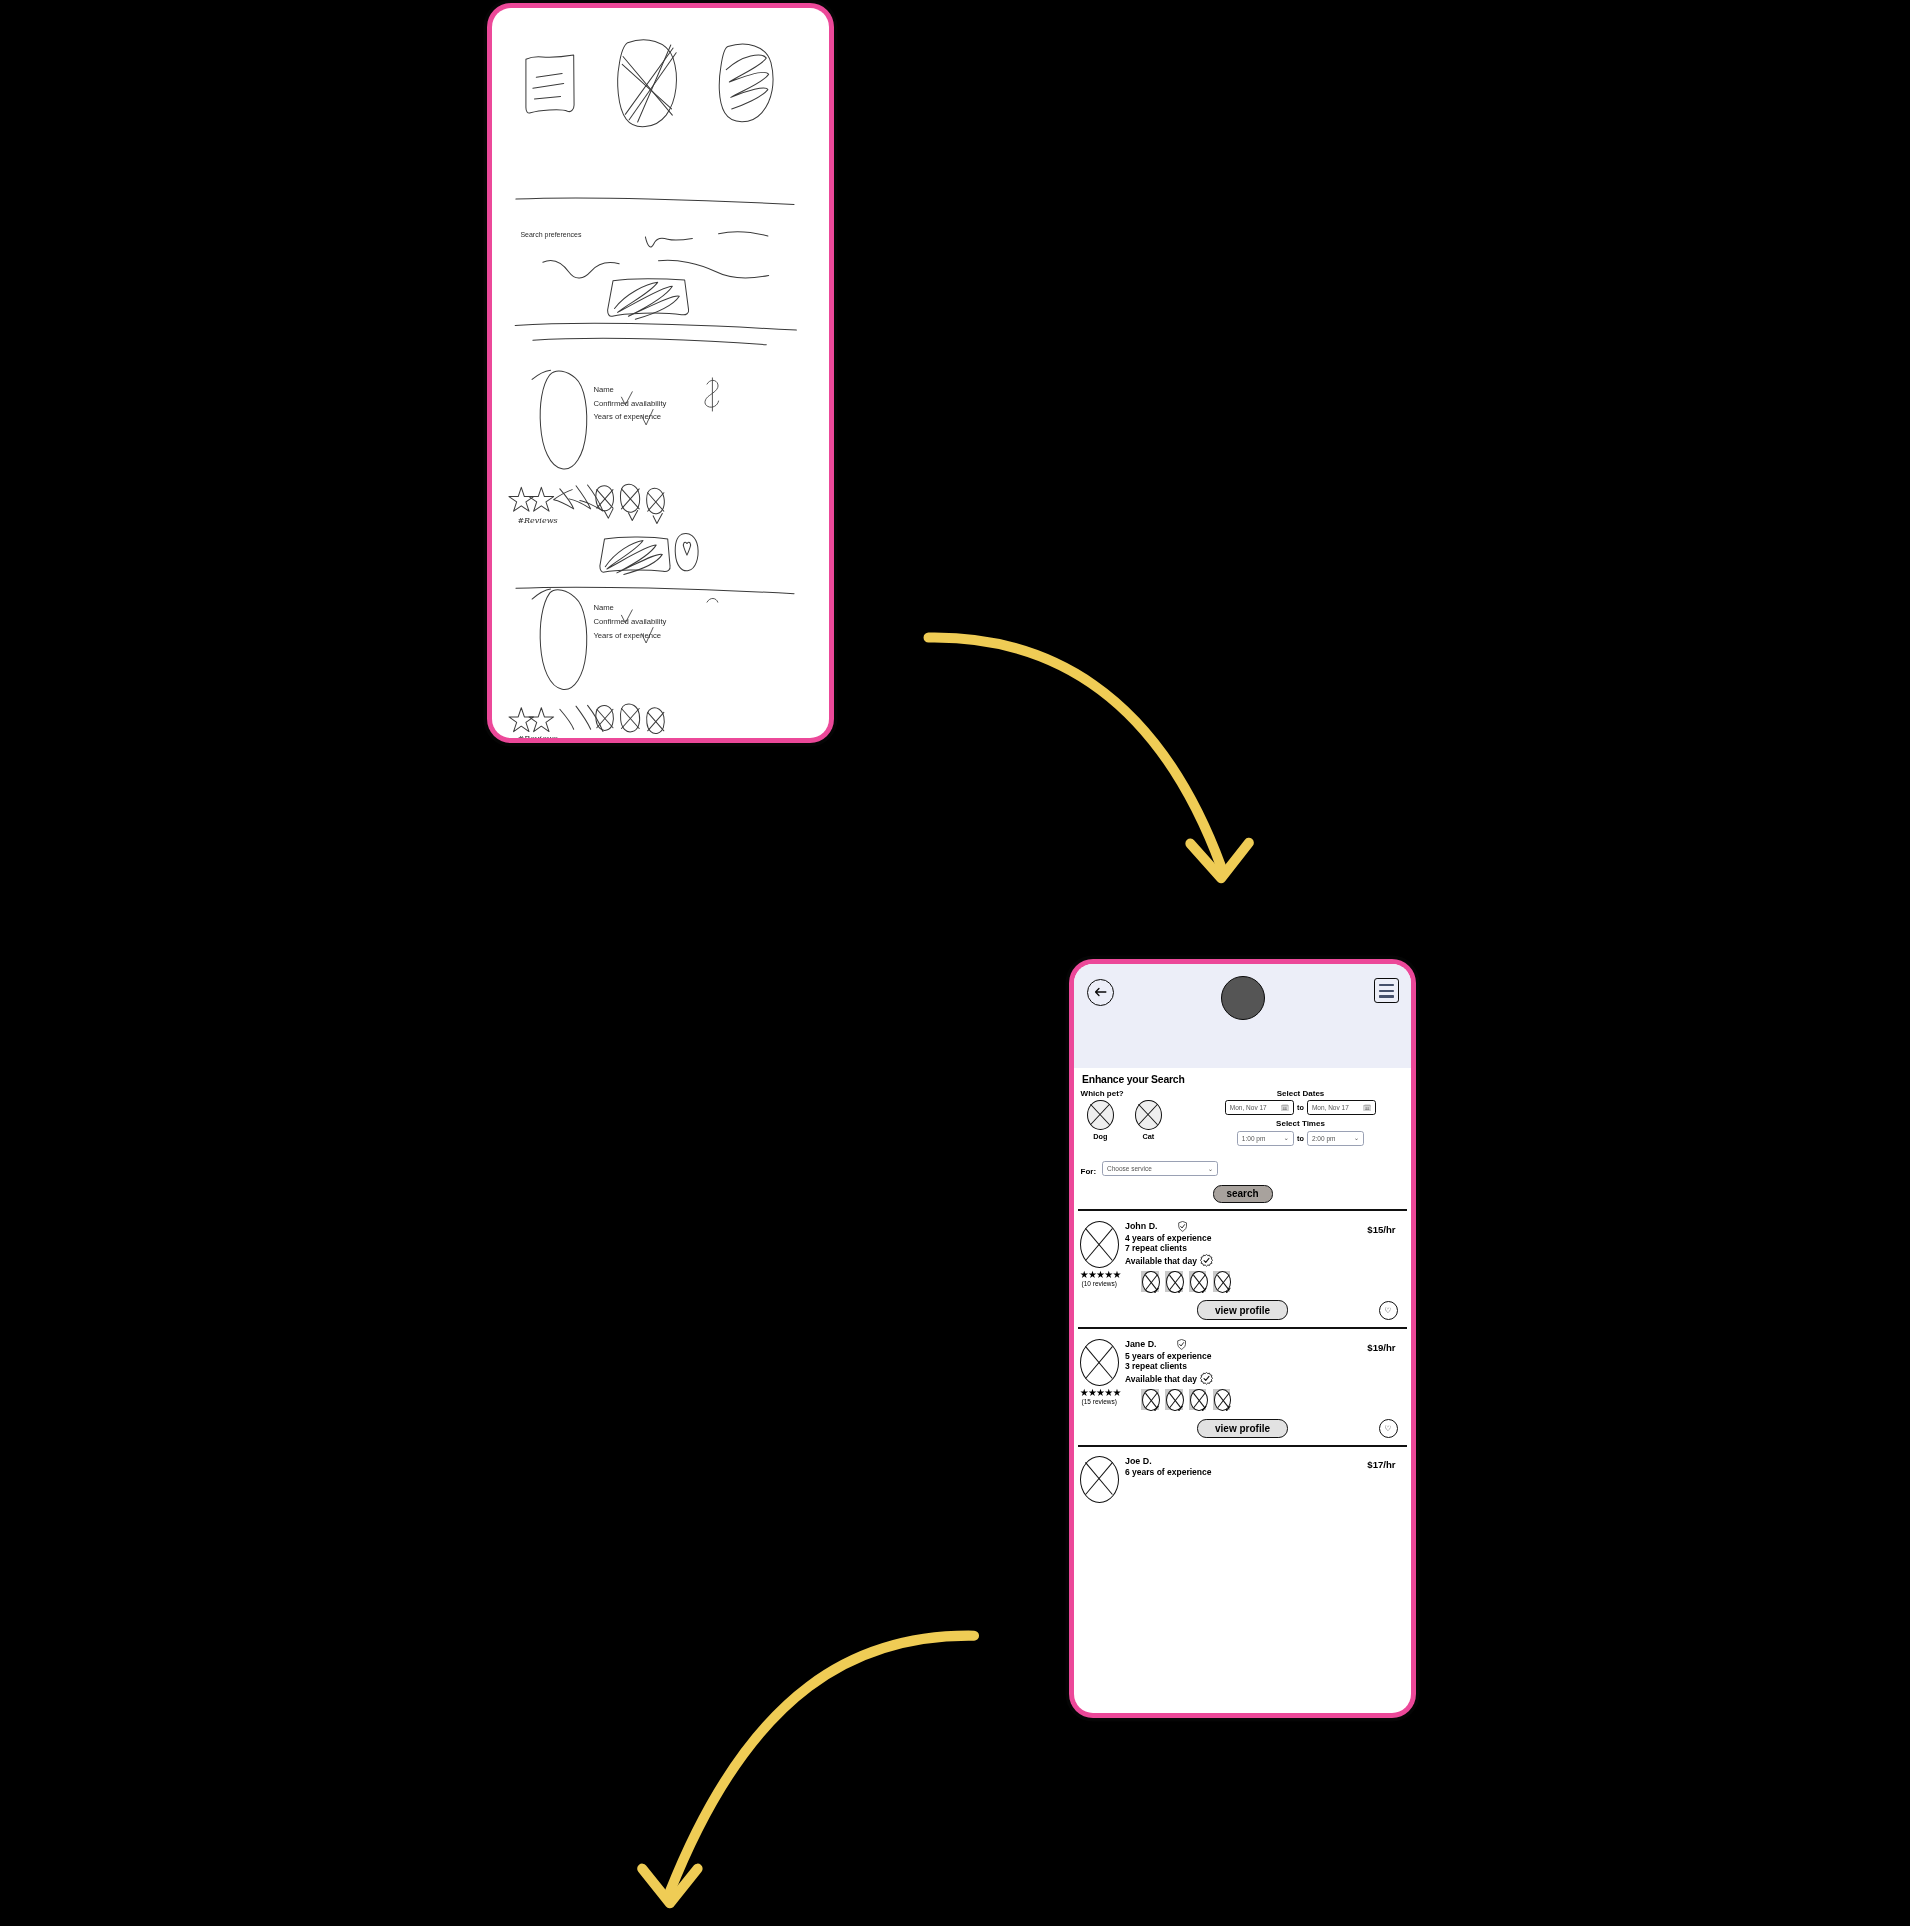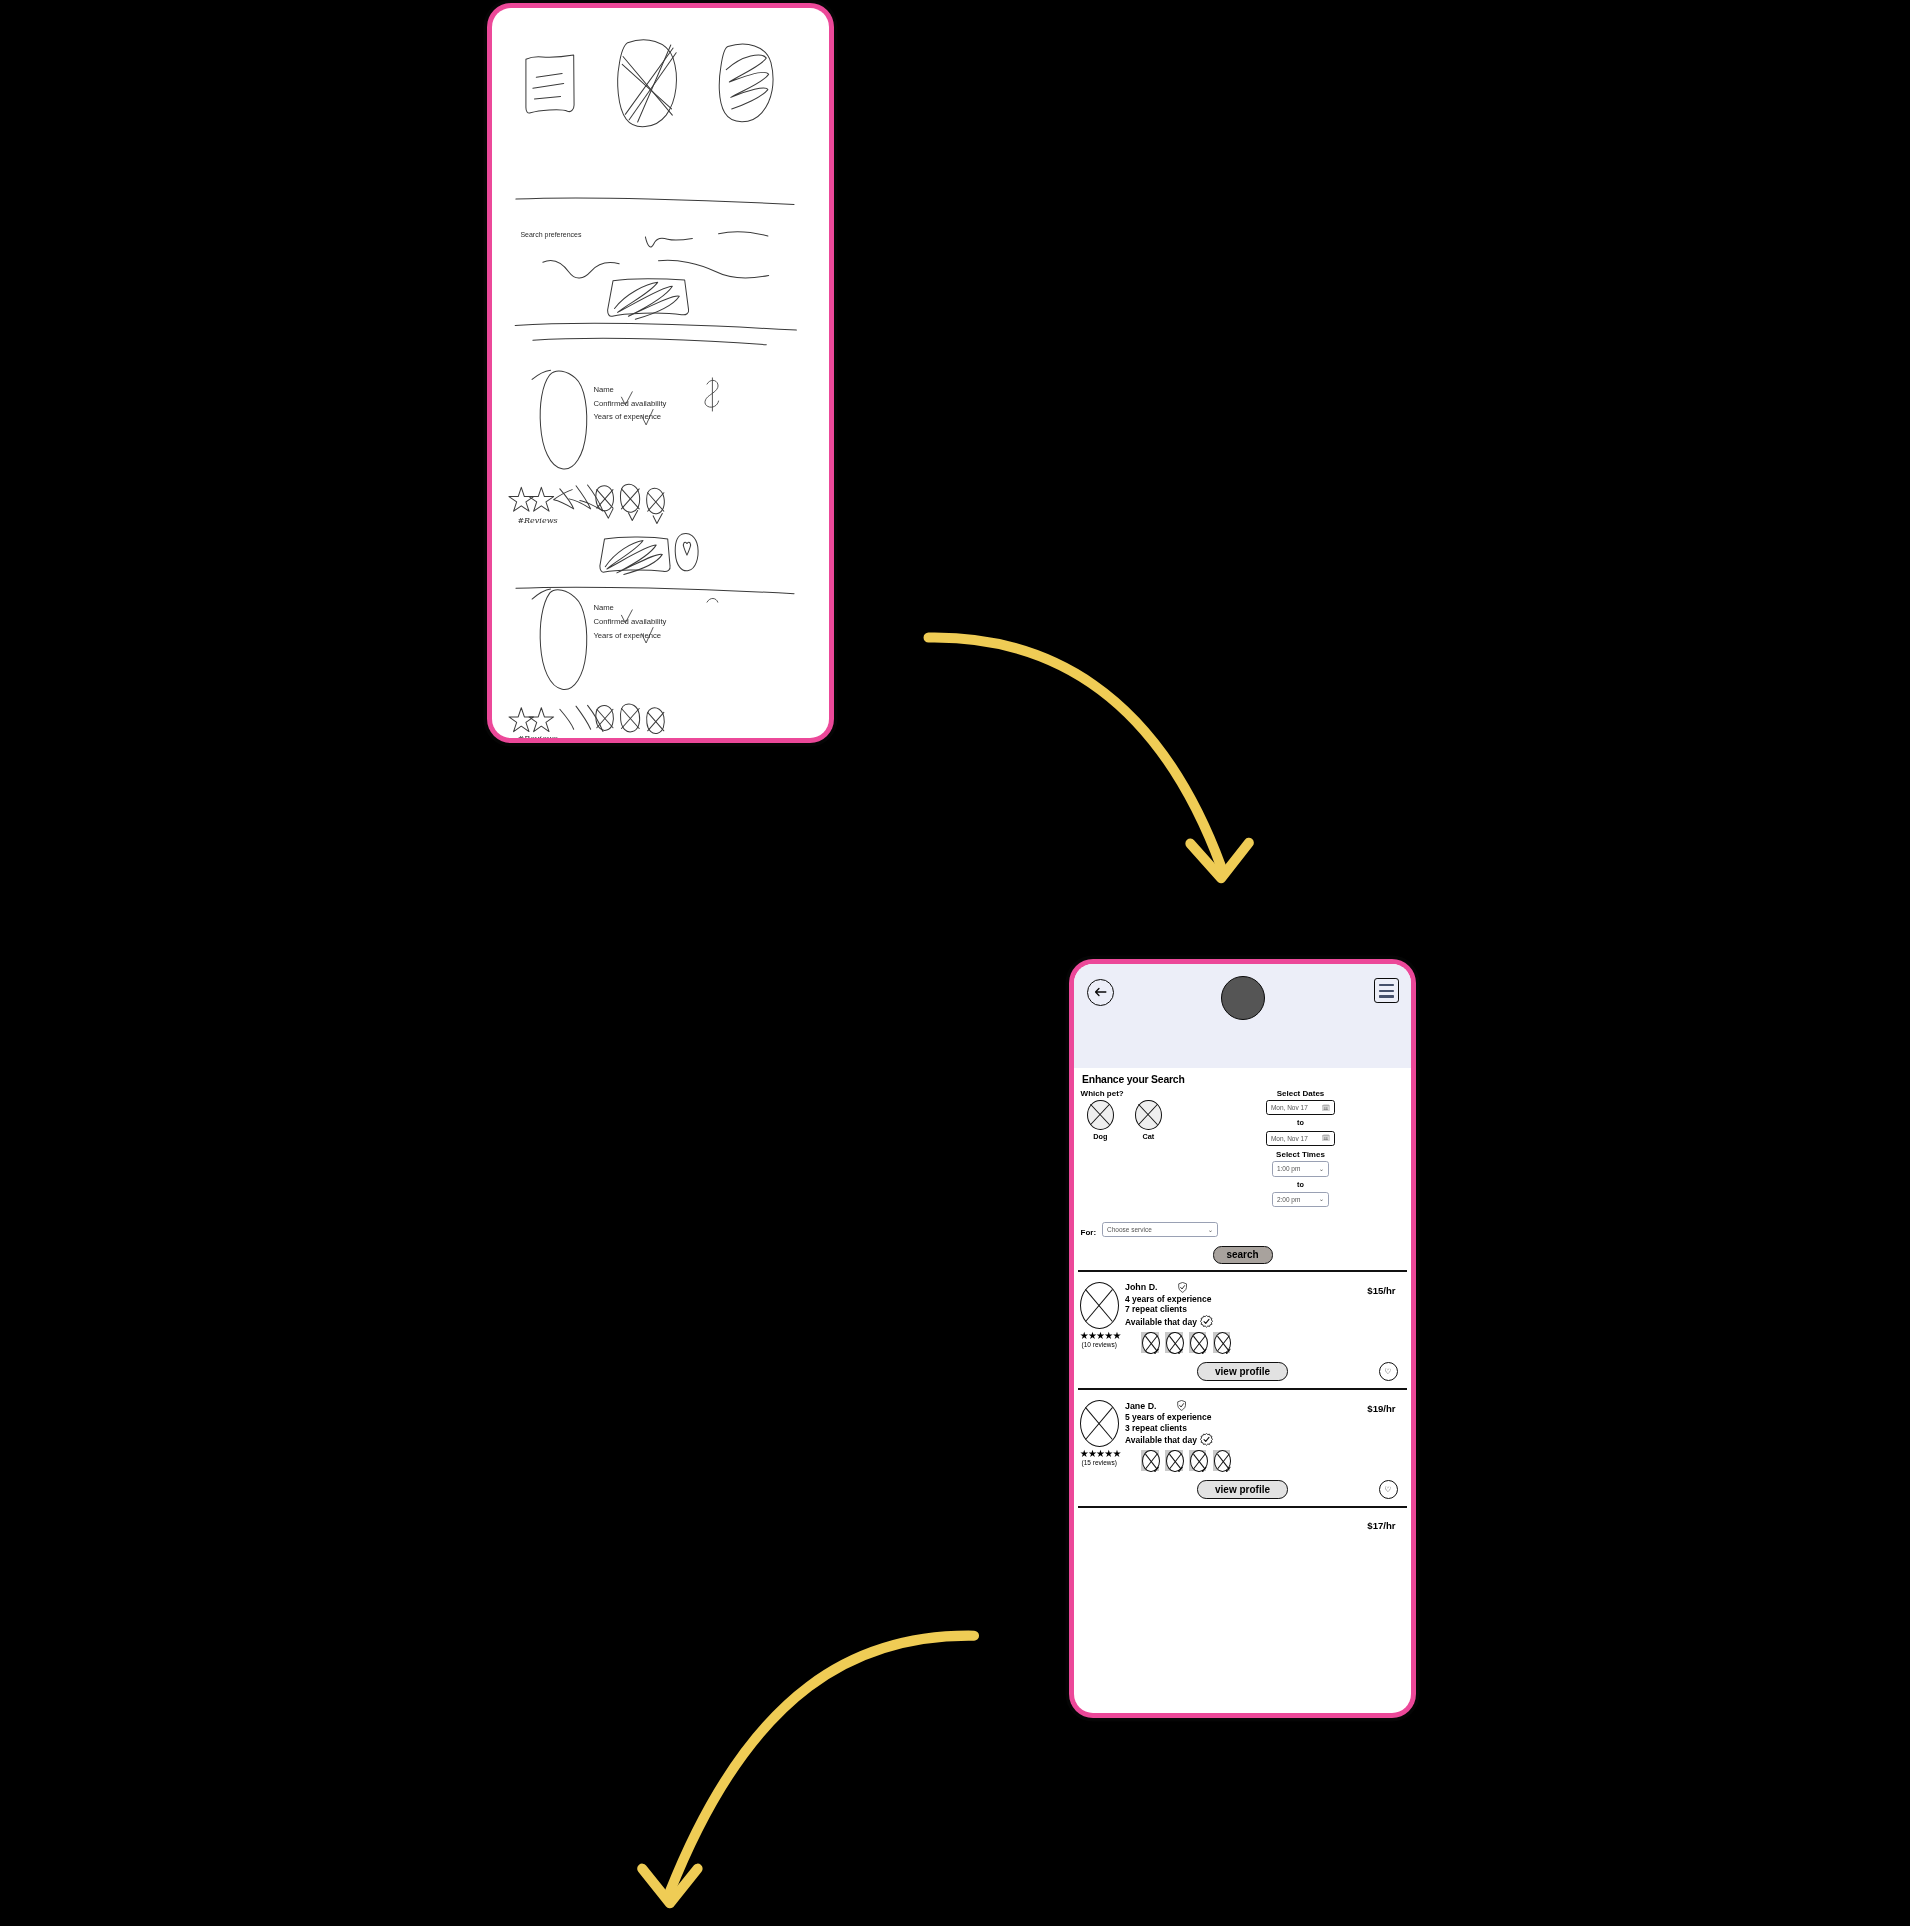--- a/index.html
+++ b/index.html
@@ -37,21 +37,21 @@
   .wf-pets{display:flex;gap:21px;margin:2.3px 0 0 6.2px;}
   .wf-pet{text-align:center;}
   .wf-ellipse{width:25px;height:28.5px;border:1px solid #111;border-radius:50%;position:relative;background:#efefef;}
   .wf-ellipse:before,.wf-ellipse:after{content:"";position:absolute;left:-1.5px;top:13px;width:28px;height:1px;background:#111;}
   .wf-ellipse:before{transform:rotate(47deg);}
   .wf-ellipse:after{transform:rotate(-47deg);}
   .wf-pet span{display:block;font-size:7.3px;font-weight:bold;margin-top:1.2px;}
   .wf-field{border:1px solid #111;border-radius:2.7px;height:15.4px;display:flex;align-items:center;
             padding:0 3.9px;box-sizing:border-box;font-size:6.5px;color:#555;background:#fff;}
   .wf-field.thin{border-width:0.6px;border-color:#9aa1b4;}
-  .wf-dates{display:flex;align-items:center;gap:3.1px;justify-content:center;flex-direction:column;}
+  .wf-dates{display:flex;align-items:center;gap:3.1px;justify-content:center;}
   .wf-to{font-weight:bold;font-size:7.3px;}
   .wf-forrow{display:flex;align-items:flex-end;gap:6px;margin-top:15px;}
   .wf-search{width:58px;margin:8.5px auto 6.2px;height:16px;background:#a8a29d;border:1.2px solid #111;border-radius:8.5px;
              display:flex;align-items:center;justify-content:center;font-weight:bold;font-size:10px;color:#000;}
   .wf-rule{height:1.9px;background:#111;margin:0 3.9px;}
   .wf-card{padding:10px 5.4px 7px;position:relative;}
   .wf-card-row{display:flex;gap:6.2px;}
   .wf-ava{width:37px;height:45px;border:1px solid #111;border-radius:50%;position:relative;flex:none;background:#fff;}
   .wf-ava:before,.wf-ava:after{content:"";position:absolute;left:-3.1px;top:21.6px;width:42px;height:0.8px;background:#111;}
   .wf-ava:before{transform:rotate(50deg);}
@@ -372,17 +372,26 @@
       <div class="wf-btnrow">
         <div class="wf-viewbtn">view profile</div>
         <div class="wf-heart">♡</div>
       </div>
     </div>
 
     <div class="wf-rule"></div>
 
     <div class="wf-card" style="padding-top:8.5px">
       <div class="wf-price" style="top:11.6px">$17/hr</div>
+      <div class="wf-card-row">
+        <div>
+            <div class="wf-ava"></div>
+          </div>
+        <div class="wf-info">
+          <div class="wf-name">Joe D.</div>
+          <div class="wf-line">6 years of experience</div>
+        </div>
+      </div>
     </div>
 
   </div>
 </div>
 
 
 </body></html>

